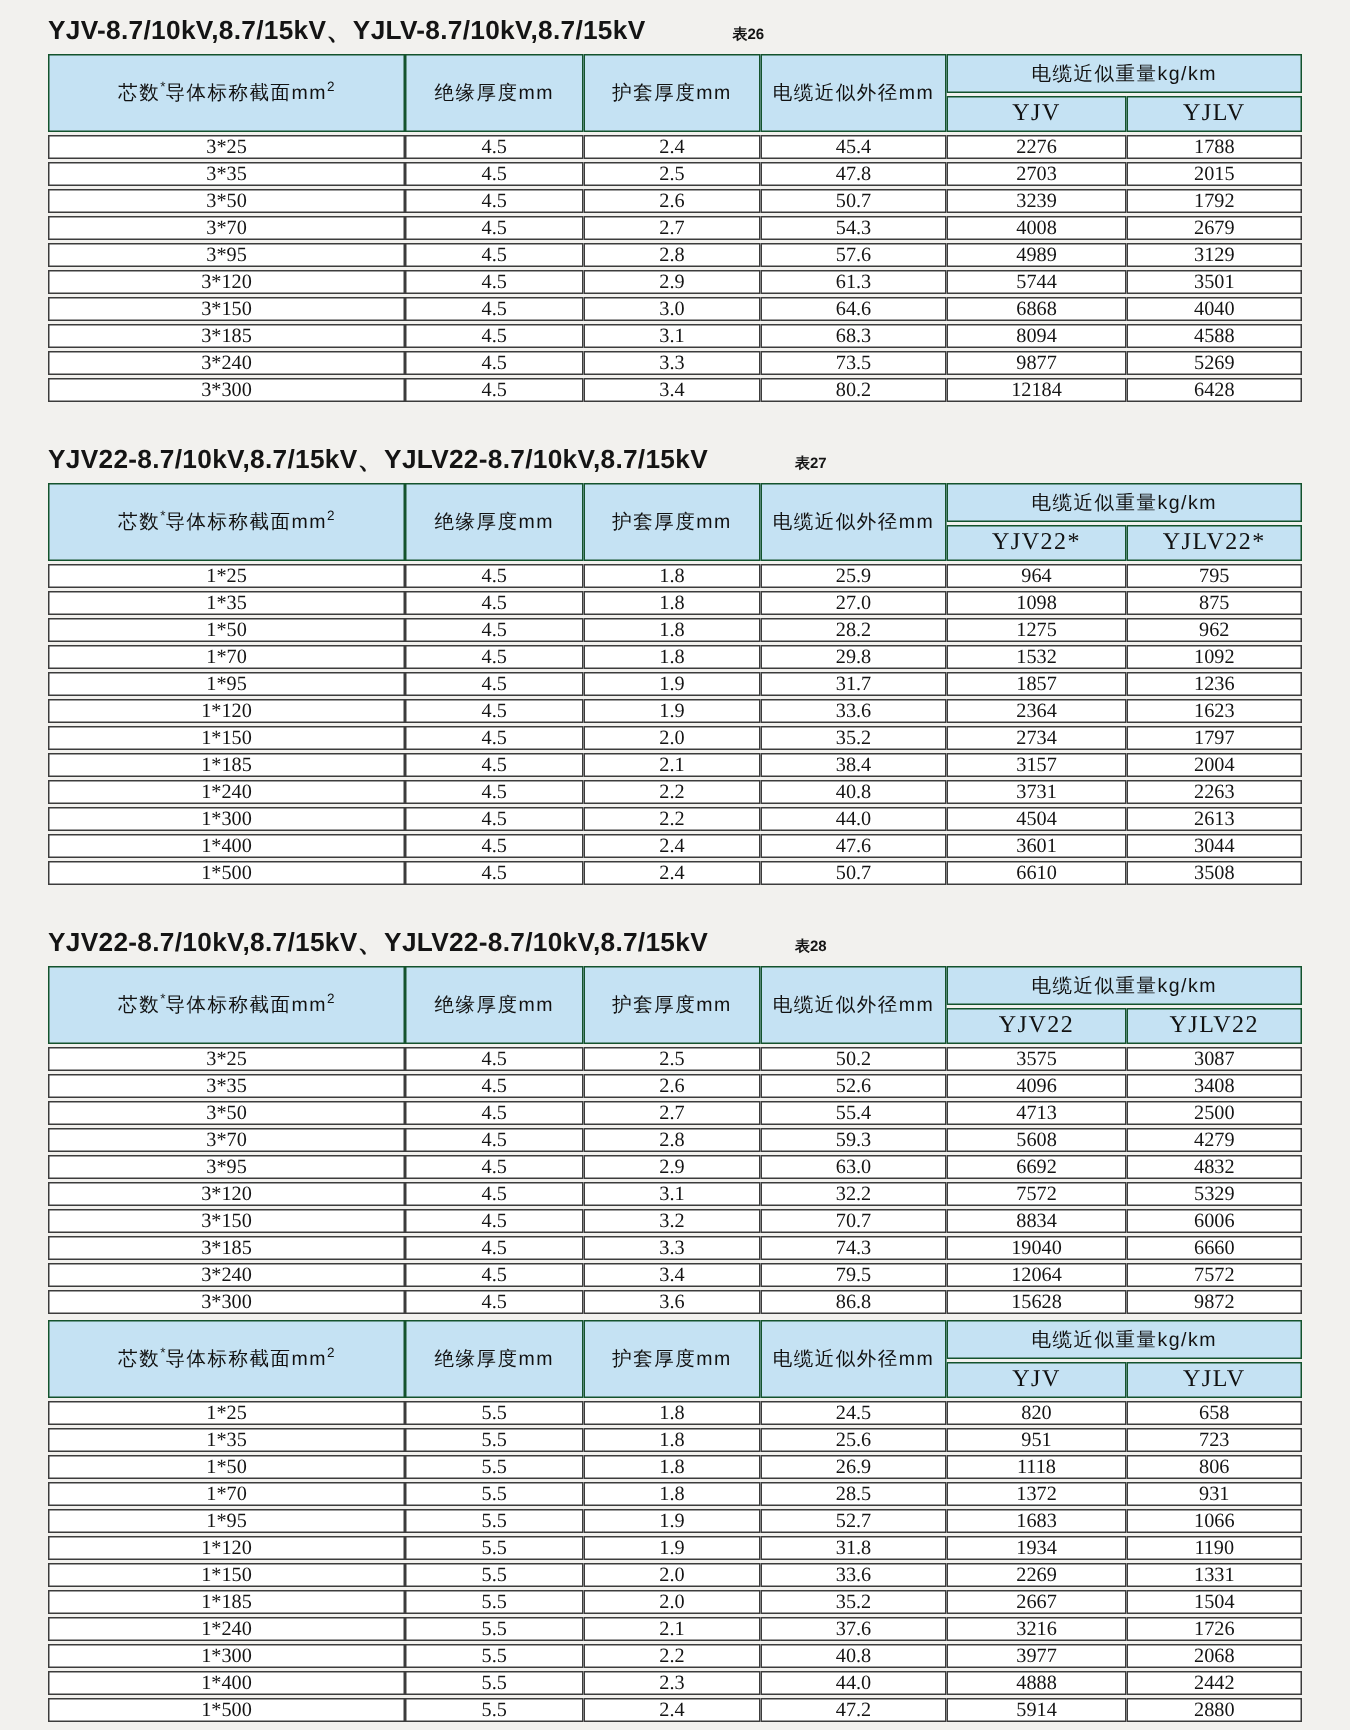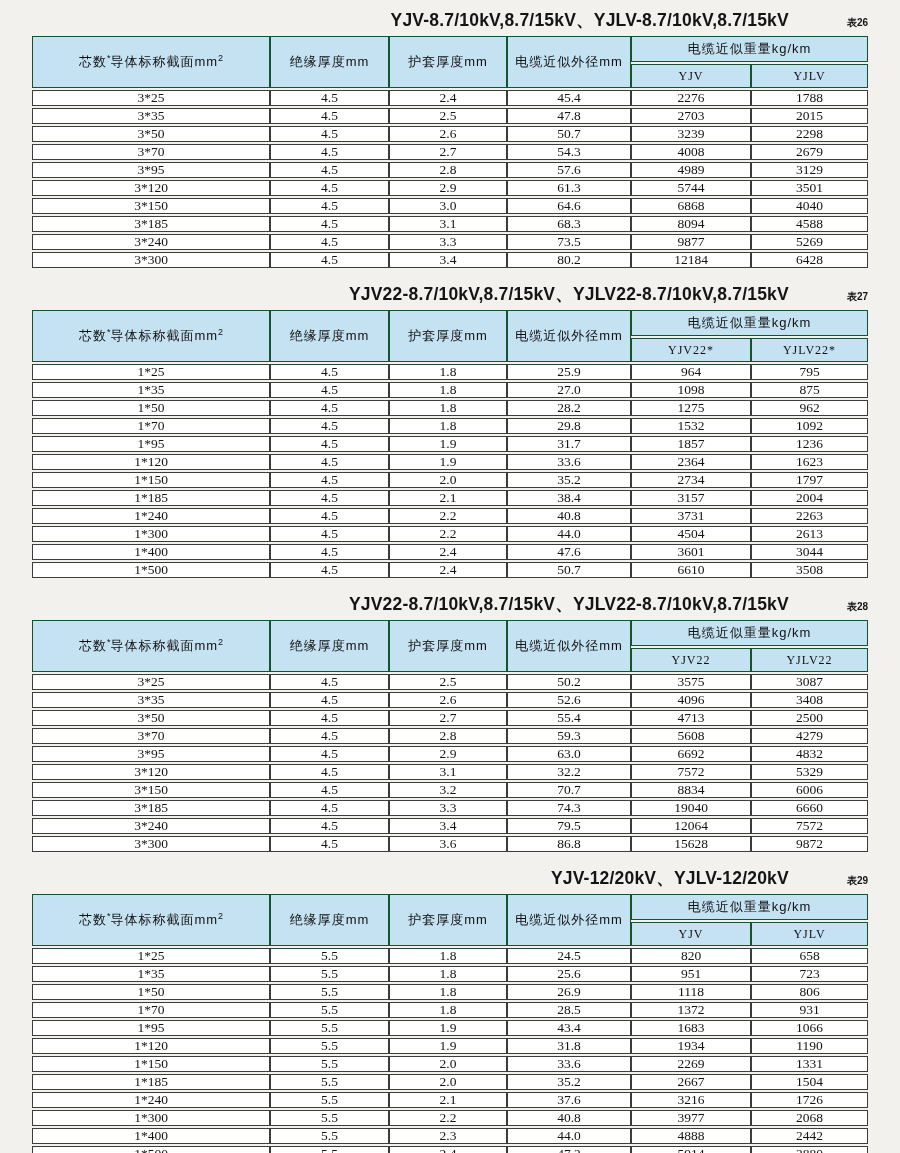--- a/index.html
+++ b/index.html
@@ -12,26 +12,26 @@
     font-family: "Liberation Sans", sans-serif;
   }
   .page {
     width: 836px;
     margin: 0 auto;
     padding-top: 2px;
   }
   .table-block { width: 836px; }
   .title-row {
     display: flex;
-    justify-content: flex-end;
+    justify-content: flex-start;
     align-items: baseline;
     height: 24px;
     margin: 6px 0 2px 0;
   }
-  .table-block + .table-block .title-row { margin-top: 12px; }
+  .table-block + .table-block .title-row { margin-top: 24px; }
   .tbl-title {
     margin: 0 58px 0 0;
     font-size: 17.5px;
     font-weight: 600;
     color: #141414;
     letter-spacing: 0.2px;
     white-space: nowrap;
   }
   .tbl-tag {
     font-size: 10px;
@@ -58,21 +58,21 @@
     font-size: 13px;
     color: #111;
     letter-spacing: 1px;
     text-align: center;
     vertical-align: middle;
     padding: 0;
     height: 24px;
   }
   th.sub {
     font-family: "Liberation Serif", serif;
-    font-size: 12px;
+    font-size: 16px;
     letter-spacing: 1px;
     height: 22px;
   }
   th sup {
     font-size: 9px;
     letter-spacing: 0;
     vertical-align: super;
     line-height: 0;
   }
   td {
@@ -138,21 +138,21 @@
             <td>47.8</td>
             <td>2703</td>
             <td>2015</td>
           </tr>
           <tr>
             <td>3*50</td>
             <td>4.5</td>
             <td>2.6</td>
             <td>50.7</td>
             <td>3239</td>
-            <td>2298</td>
+            <td>1792</td>
           </tr>
           <tr>
             <td>3*70</td>
             <td>4.5</td>
             <td>2.7</td>
             <td>54.3</td>
             <td>4008</td>
             <td>2679</td>
           </tr>
           <tr>
@@ -441,24 +441,20 @@
             <td>3.6</td>
             <td>86.8</td>
             <td>15628</td>
             <td>9872</td>
           </tr>
         </tbody>
     </table>
   </section>
 
   <section class="table-block">
-    <div class="title-row">
-      <h2 class="tbl-title">YJV-12/20kV、YJLV-12/20kV</h2>
-      <div class="tbl-tag">表29</div>
-    </div>
     <table>
       <colgroup>
           <col class="c1">
           <col class="c2">
           <col class="c3">
           <col class="c4">
           <col class="c5">
           <col class="c6">
         </colgroup>
       <thead>
@@ -504,21 +500,21 @@
             <td>5.5</td>
             <td>1.8</td>
             <td>28.5</td>
             <td>1372</td>
             <td>931</td>
           </tr>
           <tr>
             <td>1*95</td>
             <td>5.5</td>
             <td>1.9</td>
-            <td>43.4</td>
+            <td>52.7</td>
             <td>1683</td>
             <td>1066</td>
           </tr>
           <tr>
             <td>1*120</td>
             <td>5.5</td>
             <td>1.9</td>
             <td>31.8</td>
             <td>1934</td>
             <td>1190</td>

